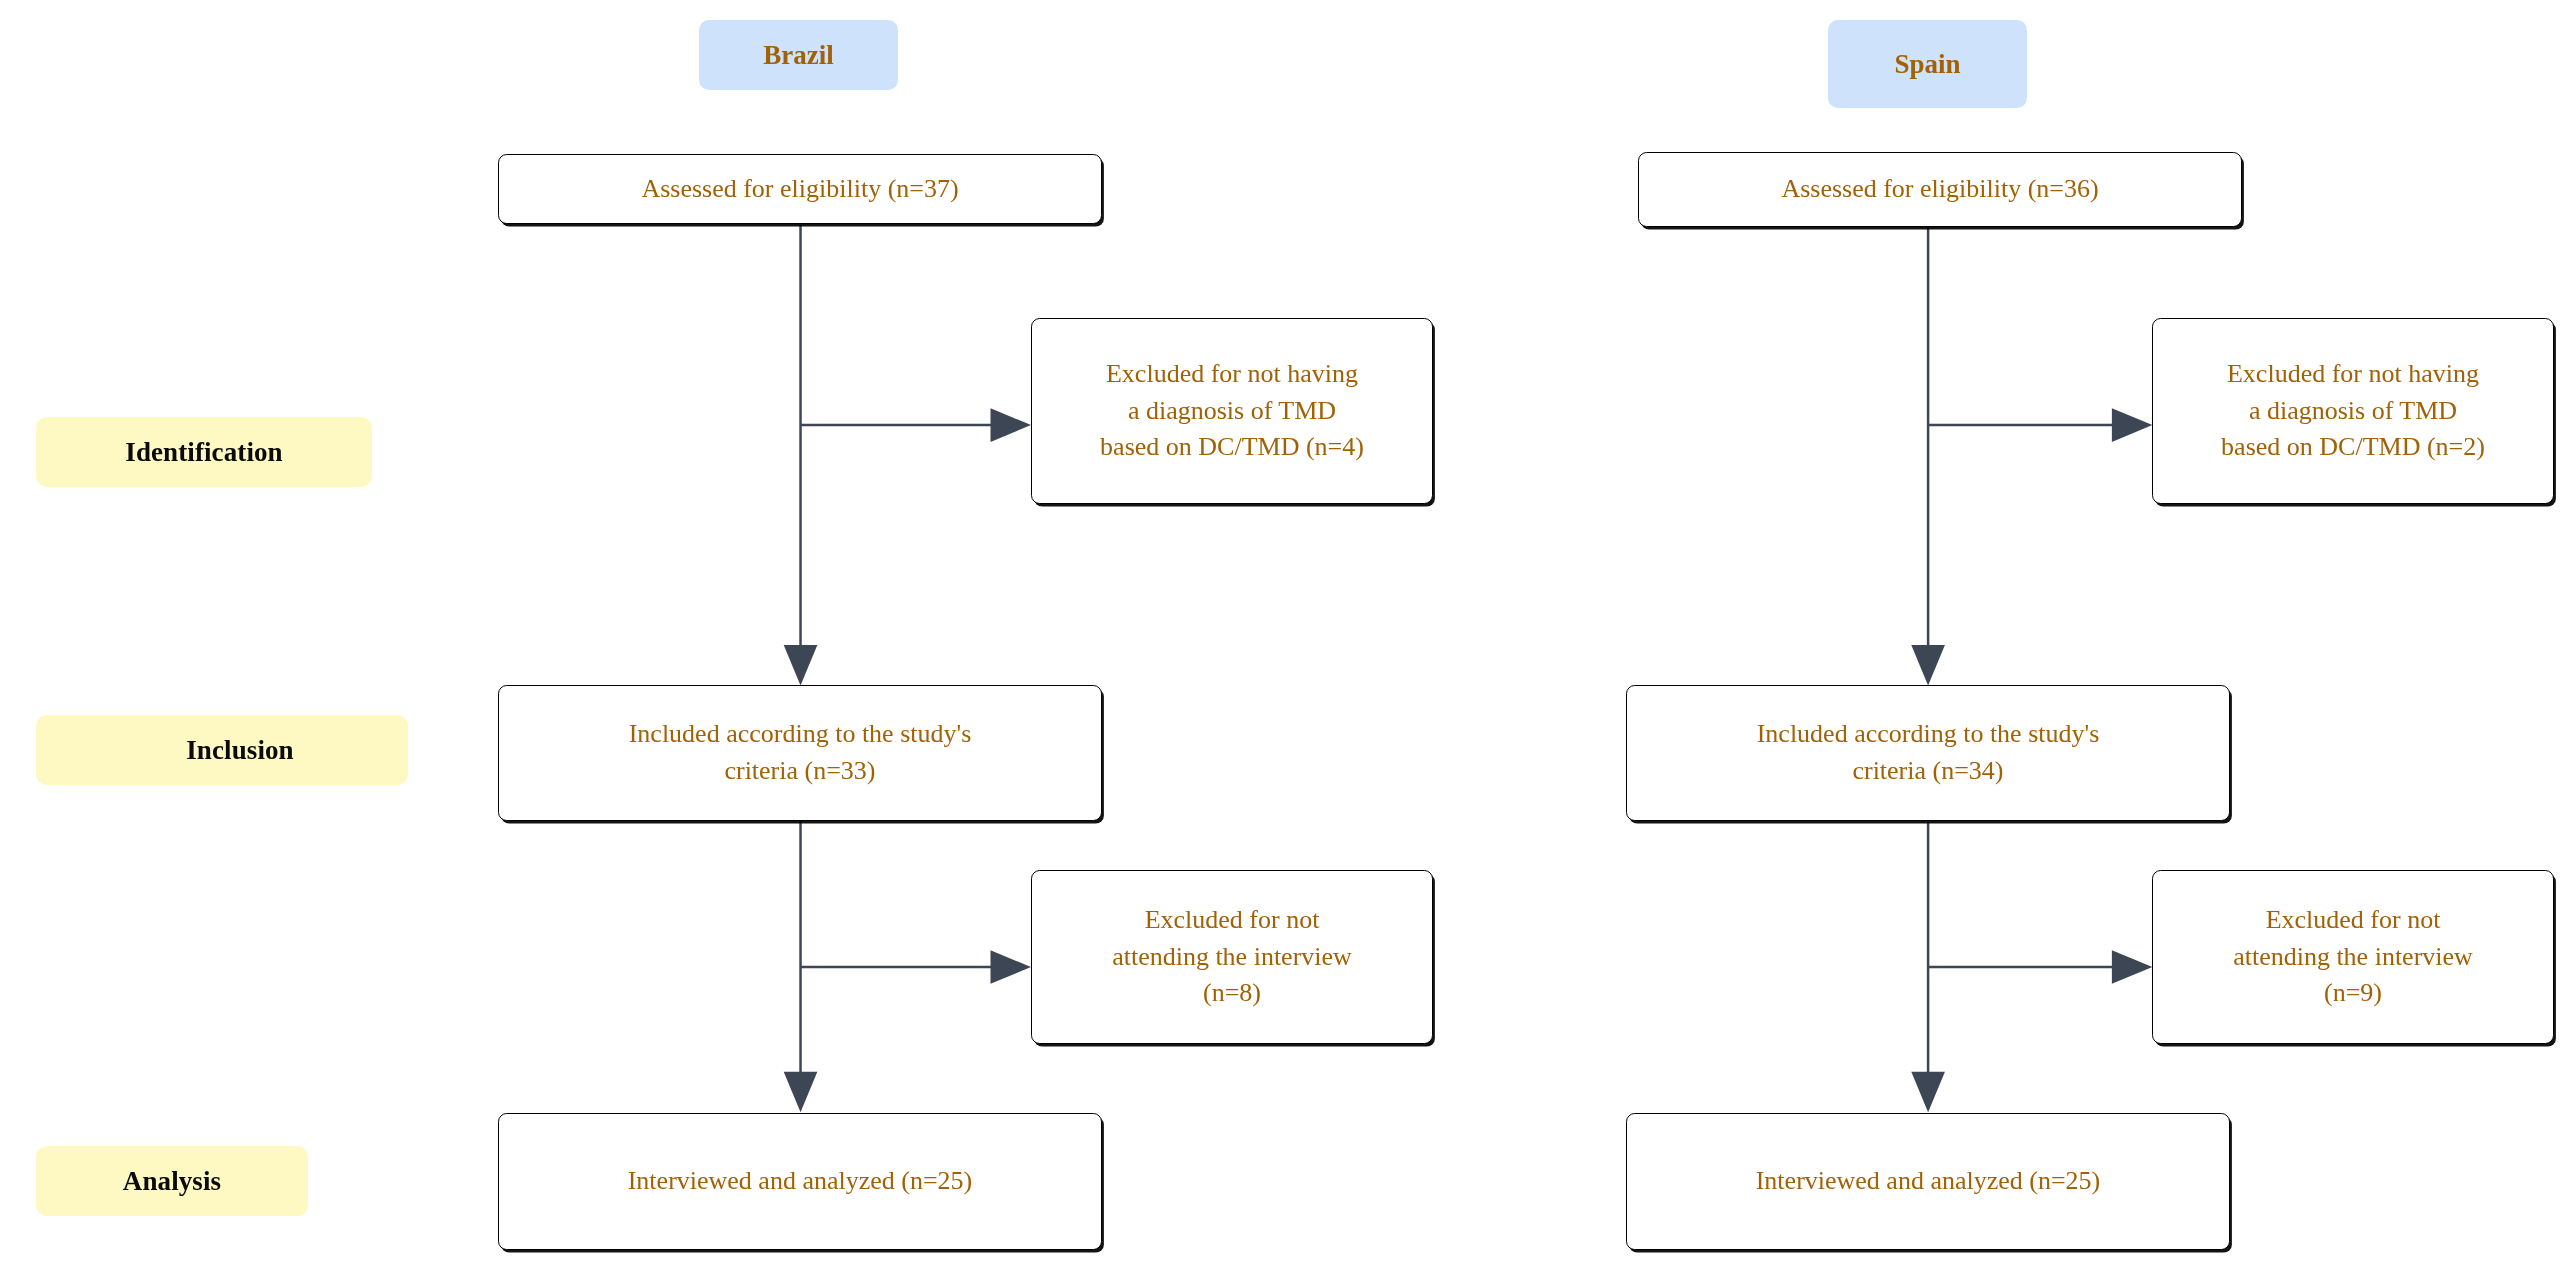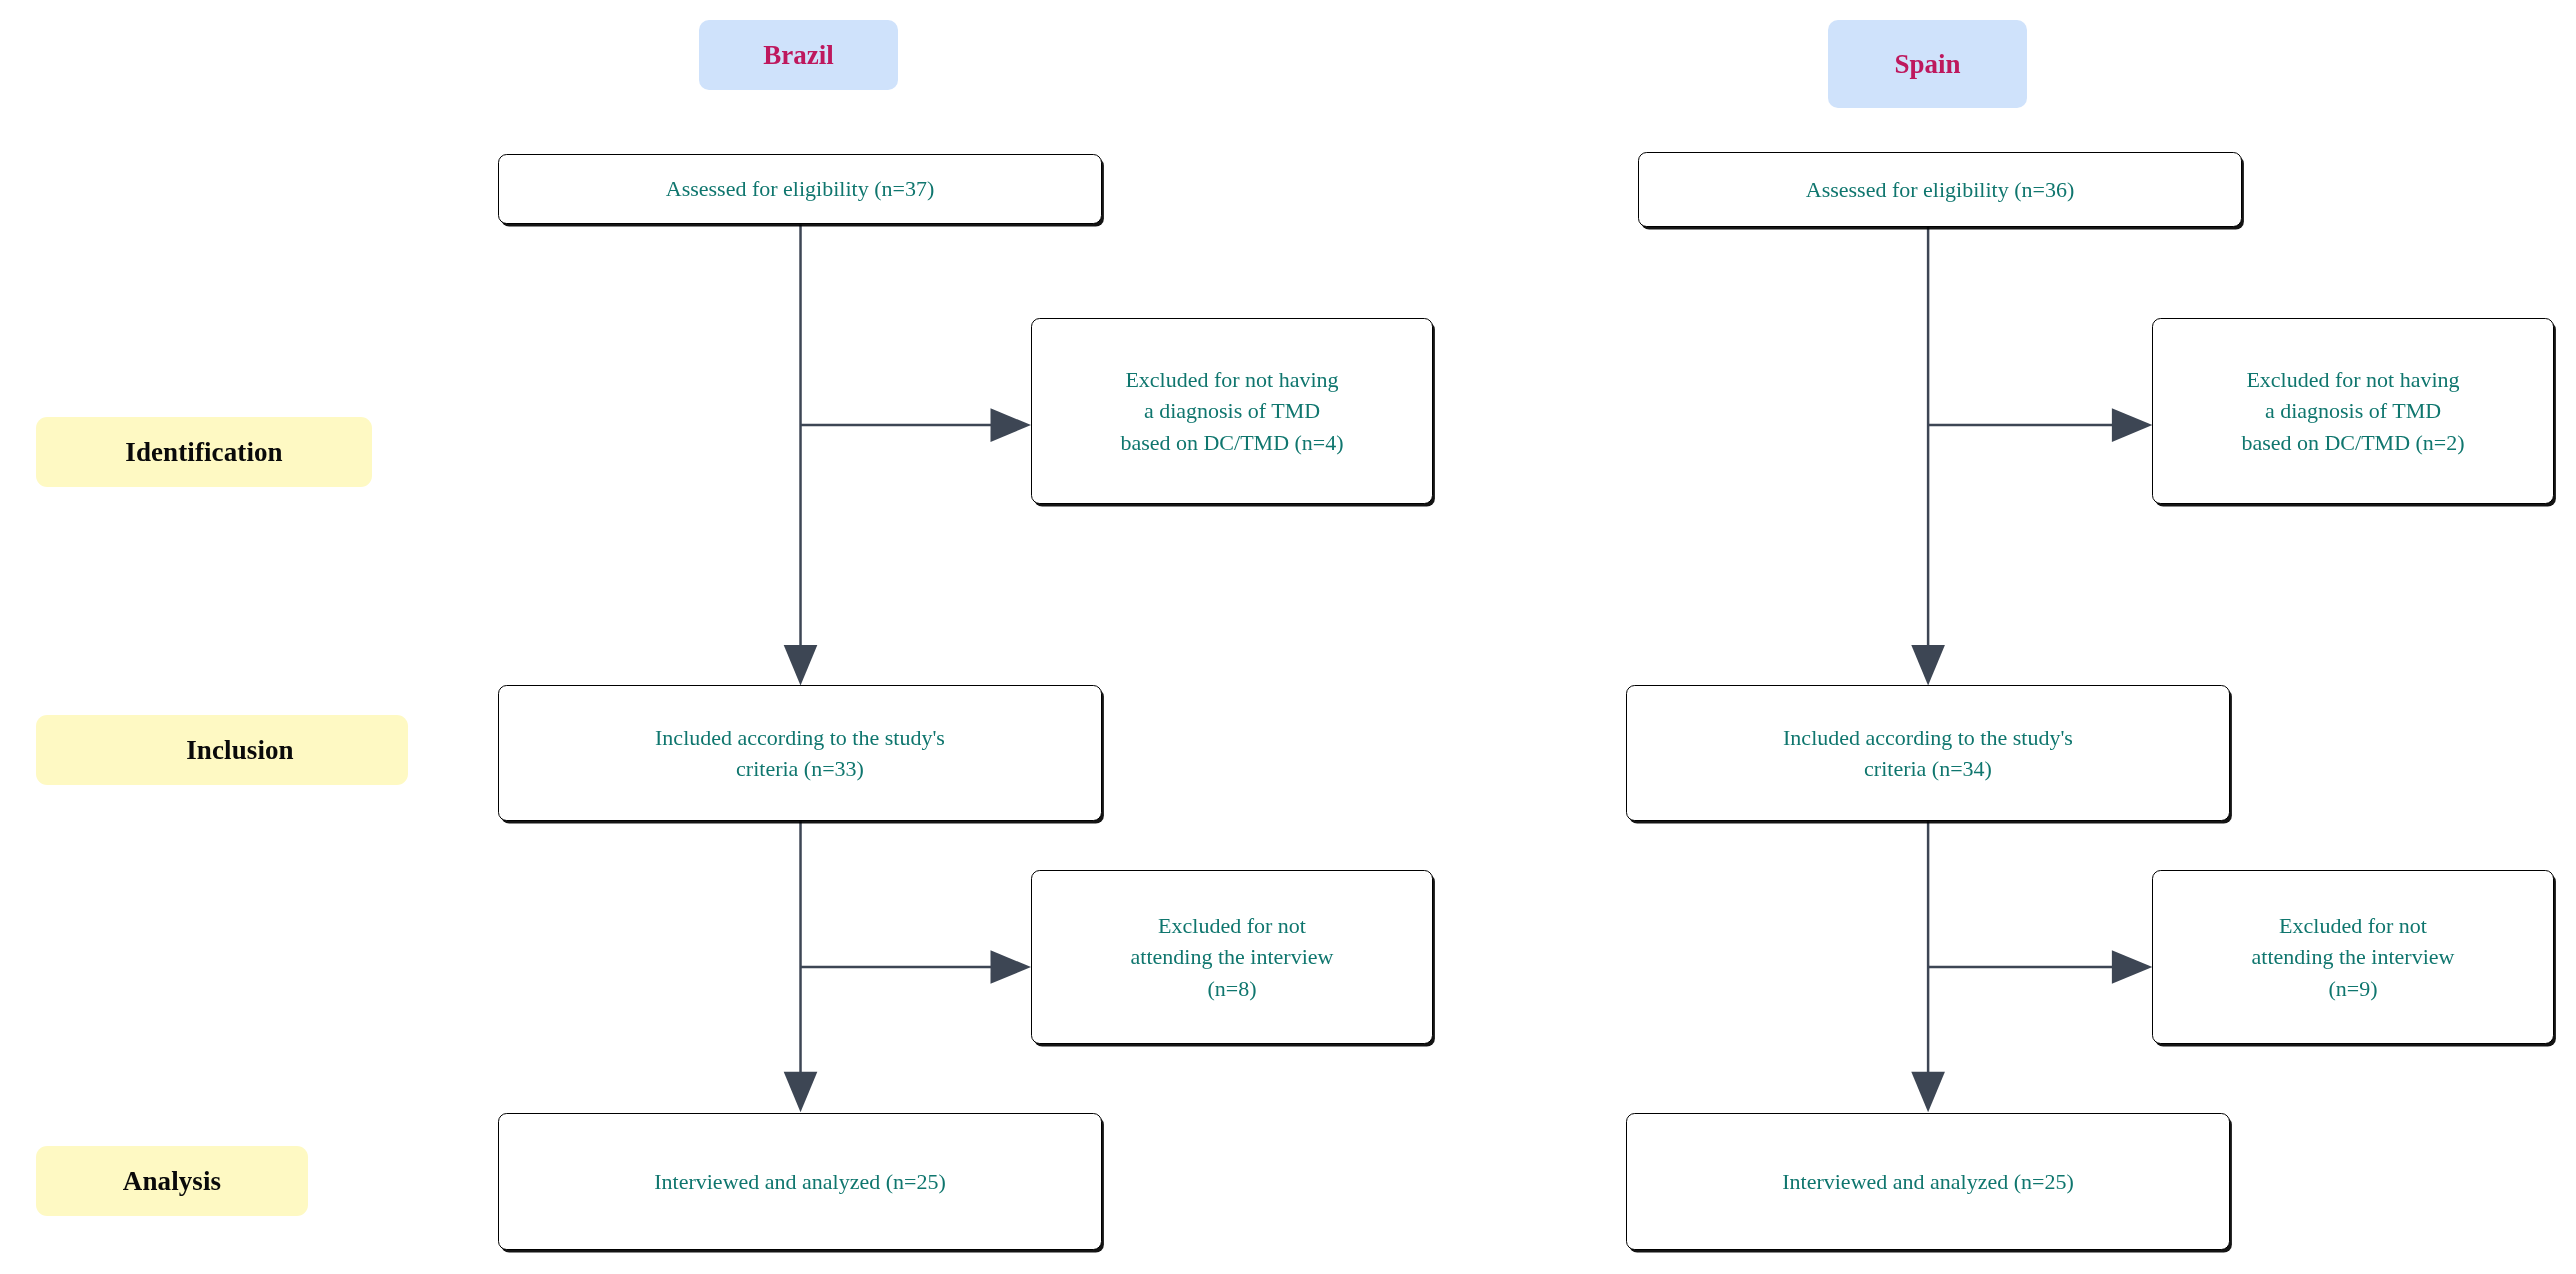--- a/index.html
+++ b/index.html
@@ -37,42 +37,42 @@
   
   .country-pill {
     position: absolute;
     background: #cfe2fb;
     border-radius: 10px;
     display: flex;
     align-items: center;
     justify-content: center;
     font-weight: bold;
     font-size: 27px;
-    color: #be185d;
+    color: #a16207;
     line-height: 1;
   }
 
   
   .flow-box {
     position: absolute;
     background: #ffffff;
     border: 1.9px solid #000000;
     border-radius: 8.7px;
     box-shadow: 2.5px 3.1px 0 -0.6px rgba(0,0,0,0.92);
     display: flex;
     align-items: center;
     justify-content: center;
     text-align: center;
     box-sizing: border-box;
     padding: 3.7px 8.7px;
   }
   .flow-box .box-text {
-    font-size: 22px;
+    font-size: 26px;
     line-height: 1.42;
-    color: #0f766e;
+    color: #a16207;
     white-space: pre-line;
   }
 
   
   .connector-layer {
     position: absolute;
     left: 0;
     top: 0;
     width: 2576px;
     height: 1275px;

